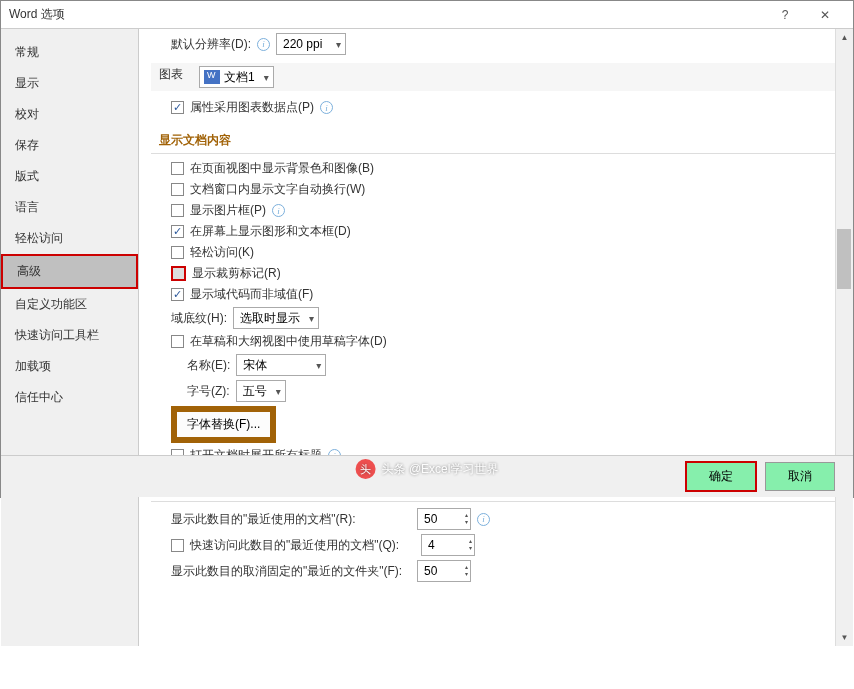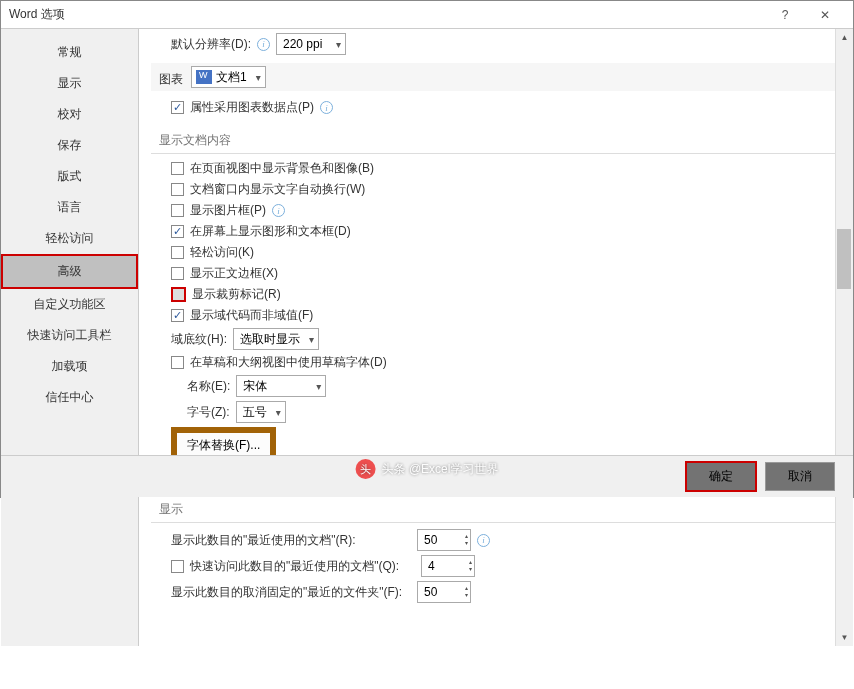--- a/index.html
+++ b/index.html
@@ -3,50 +3,50 @@
 <meta charset="utf-8">
 <style>
 * { margin: 0; padding: 0; box-sizing: border-box; font-family: "Microsoft YaHei", "Segoe UI", sans-serif; font-size: 12px; }
 body { background: #fff; width: 854px; height: 689px; overflow: hidden; }
 .window { width: 854px; height: 498px; border: 1px solid #888; background: #f0f0f0; position: relative; }
 .titlebar { height: 28px; background: #fff; border-bottom: 1px solid #ccc; display: flex; align-items: center; padding: 0 8px; }
 .titlebar-title { flex: 1; color: #333; }
 .titlebar-btn { width: 40px; height: 28px; display: flex; align-items: center; justify-content: center; color: #555; cursor: pointer; }
 .main { display: flex; height: 617px; background: #fff; }
 .sidebar { width: 138px; background: #f0f0f0; border-right: 1px solid #ccc; padding: 8px 0; }
-.side-item { padding: 7px 14px; color: #333; cursor: pointer; text-align: center; }
+.side-item { padding: 7px 14px; color: #333; cursor: pointer; }
 .side-item.selected { background: #c0c0c0; border: 2px solid #c00; margin: 0 0; }
 .content-wrap { flex: 1; position: relative; overflow: hidden; }
 .content { padding: 0 12px 12px 12px; height: 100%; overflow-y: auto; }
 .row { display: flex; align-items: center; margin: 4px 0 4px 20px; gap: 6px; }
 .row-in { margin-left: 36px; }
 .checkbox { width: 13px; height: 13px; border: 1px solid #888; background: #fff; display: inline-flex; align-items: center; justify-content: center; flex-shrink: 0; }
 .checkbox.checked::after { content: "✓"; color: #2b579a; font-size: 11px; line-height: 1; }
 .checkbox.highlighted { border: 2px solid #c00; width: 15px; height: 15px; background: #ddd; }
 .lbl { color: #333; }
-.section-hdr { color: #737373; margin: 12px 0 6px 0; padding: 4px 8px; border-bottom: 1px solid #ddd; font-weight: normal; }
+.section-hdr { color: #a16207; margin: 12px 0 6px 0; padding: 4px 8px; border-bottom: 1px solid #ddd; font-weight: bold; }
 .dd { border: 1px solid #aaa; background: #fff; height: 22px; display: inline-flex; align-items: center; padding: 0 18px 0 6px; position: relative; min-width: 70px; }
 .dd::after { content: "▾"; position: absolute; right: 4px; color: #555; font-size: 10px; }
 .dd.icon { padding-left: 4px; }
 .doc-ico { width: 16px; height: 14px; background: #4472c4; display: inline-block; margin-right: 4px; position: relative; }
 .doc-ico::after { content: "W"; color: #fff; font-size: 9px; position: absolute; left: 3px; top: 0; }
 .info-ico { width: 13px; height: 13px; border: 1px solid #7cb0dc; border-radius: 50%; display: inline-flex; align-items: center; justify-content: center; color: #7cb0dc; font-size: 9px; font-style: italic; font-family: serif; }
 .info-ico::after { content: "i"; }
 .btn { border: 6px solid #a16207; background: #fcfcfc; padding: 4px 10px; cursor: pointer; }
 .spinner { border: 1px solid #aaa; background: #fff; height: 22px; width: 54px; display: inline-flex; align-items: center; padding: 0 16px 0 6px; position: relative; }
 .spinner::after { content: "▴\A▾"; white-space: pre; position: absolute; right: 2px; font-size: 6px; line-height: 7px; color: #555; top: 3px; }
 .scrollbar { position: absolute; right: 0; top: 0; bottom: 0; width: 18px; background: #f0f0f0; border-left: 1px solid #ddd; }
 .sb-btn { height: 17px; background: #f0f0f0; display: flex; align-items: center; justify-content: center; font-size: 8px; color: #555; }
 .sb-thumb { position: absolute; right: 2px; width: 14px; background: #c0c0c0; }
 .footer { position: absolute; bottom: 0; left: 0; right: 0; height: 42px; background: #f0f0f0; border-top: 1px solid #ccc; display: flex; align-items: center; justify-content: flex-end; padding: 0 18px; gap: 8px; }
-.ft-btn { border: 1px solid #999; background: #737373; padding: 5px 22px; cursor: pointer; }
+.ft-btn { border: 1px solid #999; background: #86efac; padding: 5px 22px; cursor: pointer; }
 .ft-btn.primary { border: 2px solid #c00; }
 .watermark { position: absolute; bottom: 18px; left: 50%; transform: translateX(-50%); color: #fff; font-size: 16px; text-shadow: 0 0 3px rgba(0,0,0,0.6); opacity: 0.85; display: flex; align-items: center; gap: 6px; pointer-events: none; }
 .wm-ico { width: 20px; height: 20px; border-radius: 50%; background: #e33; display: flex; align-items: center; justify-content: center; color: #fff; font-size: 11px; }
-.chart-area { display: flex; align-items: flex-end; gap: 8px; margin: 8px 0 8px 0; background: #f6f6f6; padding: 3px 8px;}
+.chart-area { display: flex; align-items: flex-start; gap: 16px; margin: 8px 0 8px 0; background: #f6f6f6; padding: 3px 8px;}
 </style>
 </head>
 <body>
 
 <div class="window">
   <div class="titlebar">
     <span class="titlebar-title">Word 选项</span>
     <div class="titlebar-btn">?</div>
     <div class="titlebar-btn">✕</div>
   </div>
@@ -104,24 +104,20 @@
             <span class="lbl">显示图片框(P)</span>
             <span class="info-ico"></span>
           </div>
         <div class="row">
             <span class="checkbox checked"></span>
             <span class="lbl">在屏幕上显示图形和文本框(D)</span>
           </div>
         <div class="row">
             <span class="checkbox"></span>
             <span class="lbl">轻松访问(K)</span>
-          </div>
-        <div class="row">
-            <span class="checkbox"></span>
-            <span class="lbl">显示正文边框(X)</span>
           </div>
         <div class="row">
             <span class="checkbox highlighted"></span>
             <span class="lbl">显示裁剪标记(R)</span>
           </div>
         <div class="row">
             <span class="checkbox checked"></span>
             <span class="lbl">显示域代码而非域值(F)</span>
           </div>
 

